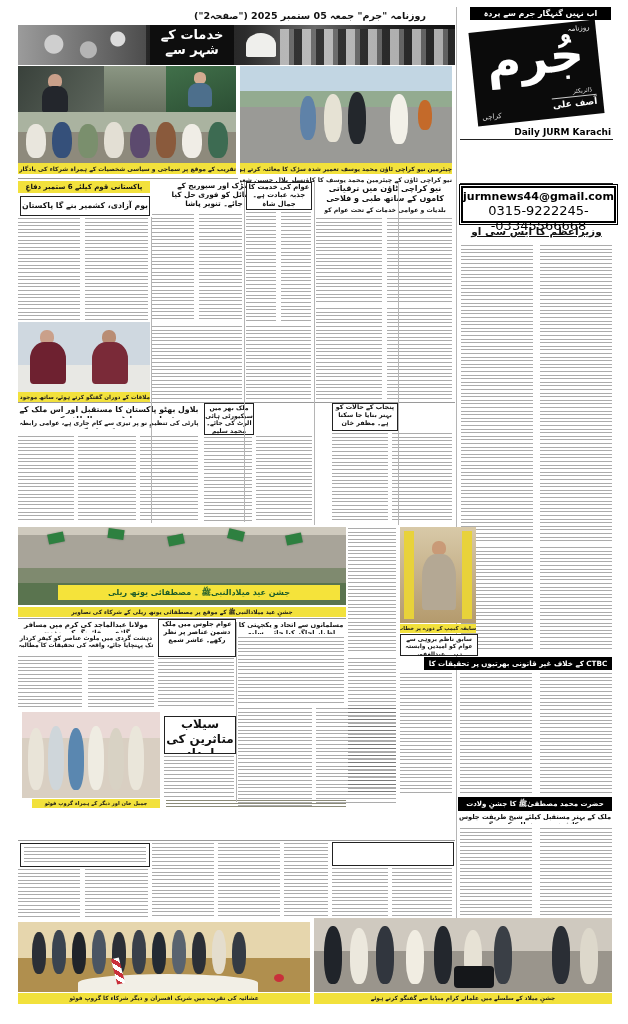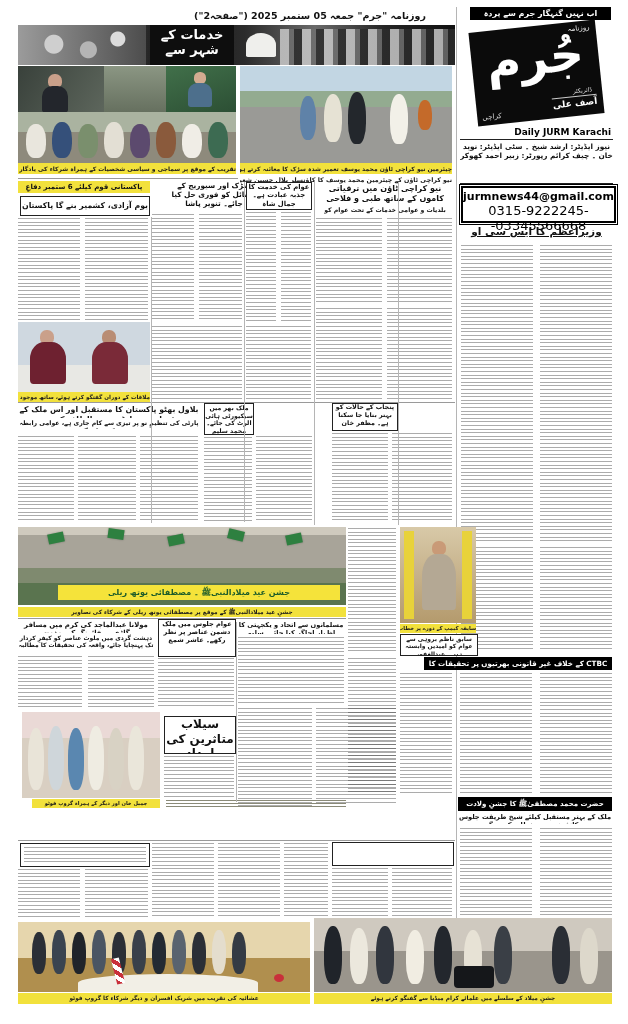--- a/index.html
+++ b/index.html
@@ -36,21 +36,20 @@
       <span class="u" style="position:absolute;right:6px;top:3px;color:#eee;font-size:7px;">روزنامہ</span>
       <span class="u" style="position:absolute;left:0;right:0;top:8px;text-align:center;color:#fff;font-size:47px;font-weight:bold;line-height:1;">جُرم</span>
       <span class="u" style="position:absolute;right:10px;bottom:22px;color:#ddd;font-size:6px;">ڈائریکٹر</span>
       <span class="u" style="position:absolute;right:6px;bottom:8px;color:#fff;font-size:9px;font-weight:bold;border-top:1px solid #ccc;padding-top:1px;">آصف علی</span>
       <span class="u" style="position:absolute;left:5px;bottom:4px;color:#ddd;font-size:7px;">کراچی</span>
     </div>
     <div style="position:absolute;right:2px;bottom:0;font-size:9px;font-weight:bold;color:#000;">Daily JURM Karachi</div>
   </div>
 
   <div class="abs u head" style="left:460px;top:139px;width:153px;height:40px;font-size:7.3px;border-top:1px solid #222;border-bottom:1px solid #222;padding-top:3px;">
-    <div>نیوز ایڈیٹر: ارشد شیخ ۔ سٹی ایڈیٹر: نوید خان ۔ چیف کرائم رپورٹر: زبیر احمد کھوکر</div>
   </div>
 
   <div class="abs" style="left:461px;top:186px;width:151px;height:33px;border:2px solid #000;outline:1px solid #000;outline-offset:1px;background:#fff;text-align:center;">
     <div style="font-size:11px;font-weight:bold;color:#000;margin-top:2px;">jurmnews44@gmail.com</div>
     <div style="font-size:13px;font-weight:normal;color:#000;">0315-9222245--03345566668</div>
   </div>
 
   <div class="abs u head" style="left:461px;top:225px;width:151px;height:15px;font-size:10.5px;text-decoration:underline;">وزیراعظم کا ایس سی او کانفرنس سے خطاب</div>
 
   <div class="abs sim" style="left:461px;top:245px;width:72px;height:298px;"></div>

